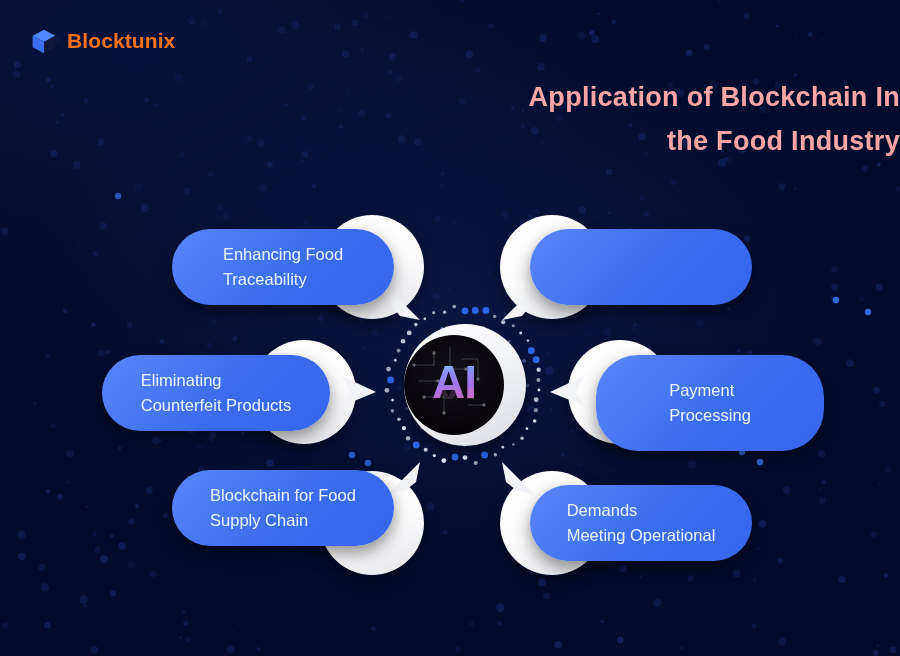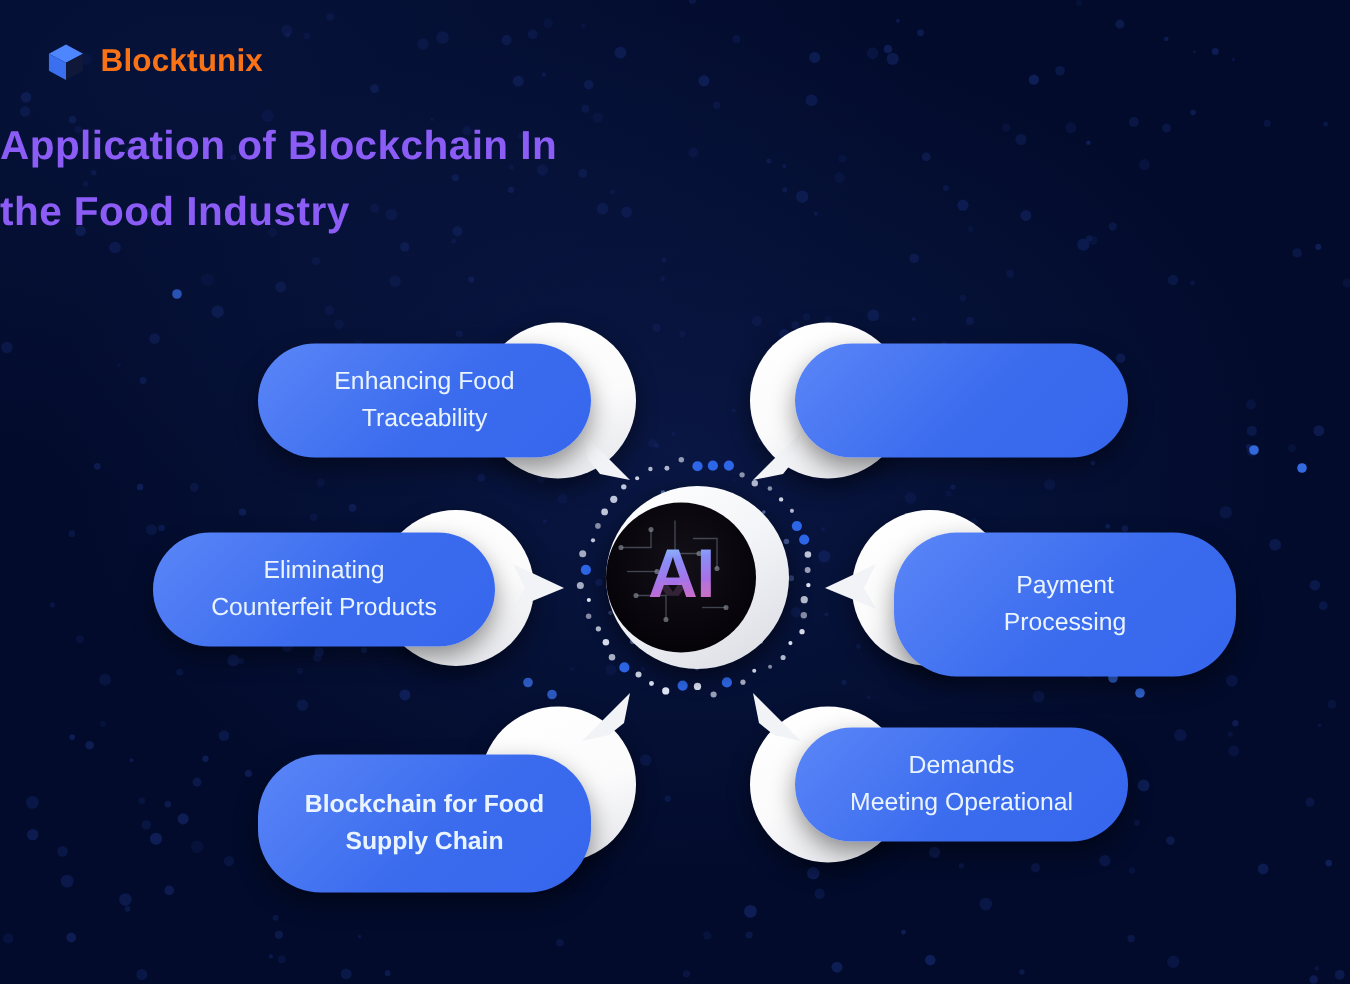--- a/index.html
+++ b/index.html
@@ -33,22 +33,22 @@
   }
   #logo .cube { width:28px; height:28px; display:block; }
   #logo .wordmark {
     color:#f97316; font-size:21px; font-weight:bold;
     letter-spacing:.1px;
   }
 
   
   #title {
     position:absolute; left:0; right:0; top:76px;
-    text-align:left;
-    color:#8b5cf6;
+    text-align:right;
+    color:#fca5a5;
     font-size:27px; font-weight:bold;
     line-height:1.62;
     letter-spacing:.3px;
   }
   #title .l2 { display:block; }
 
   
   #center-badge {
     position:absolute; left:382px; top:302px;
     width:166px; height:166px;
@@ -95,21 +95,20 @@
     background:linear-gradient(160deg,#ffffff 0%,#fbfbfc 55%,#e4e5ea 100%);
     box-shadow:0 6px 15px rgba(0,0,0,.45);
   }
   .bub-tail { position:absolute; }
   .pill {
     position:absolute;
     border-radius:42px;
     background:linear-gradient(135deg,#5b86f8 0%,#3b6cee 55%,#3566ed 100%);
     box-shadow:0 7px 16px rgba(0,0,0,.42);
     display:flex; align-items:center; justify-content:center;
-    text-align:center;
     color:#e9f4ff;
     font-size:16.5px;
     line-height:1.52;
     padding:0 16px;
   }
   .pill span { display:block; }
 
   
   #b-trace      { left:172px; top:212px; width:252px; height:110px; }
   #b-trace .bub-white { left:148px; top:3px; }
@@ -122,21 +121,21 @@
   #b-counterfeit{ left:102px; top:340px; width:256px; height:106px; }
   #b-counterfeit .bub-white { left:150px; top:0px; }
   #b-counterfeit .pill { left:0; top:15px; width:228px; height:76px; }
 
   #b-payment    { left:568px; top:340px; width:256px; height:106px; }
   #b-payment .bub-white { left:0px; top:0px; }
   #b-payment .pill { left:28px; top:15px; width:228px; height:96px; }
 
   #b-supply     { left:172px; top:462px; width:252px; height:110px; }
   #b-supply .bub-white { left:148px; top:9px; }
-  #b-supply .pill { left:0; top:41px; width:222px; height:92px;font-weight:bold; }
+  #b-supply .pill { left:0; top:8px; width:222px; height:76px; }
 
   #b-demands    { left:500px; top:462px; width:252px; height:110px; }
   #b-demands .bub-white { left:0px; top:9px; }
   #b-demands .pill { left:30px; top:23px; width:222px; height:76px; }
 </style>
 </head>
 <body>
 
 <svg id="bg-particles" viewBox="0 0 900 656" aria-hidden="true">
     <circle cx="834.0" cy="269.6" r="3.41" fill="#11225e" opacity="0.37"></circle>

